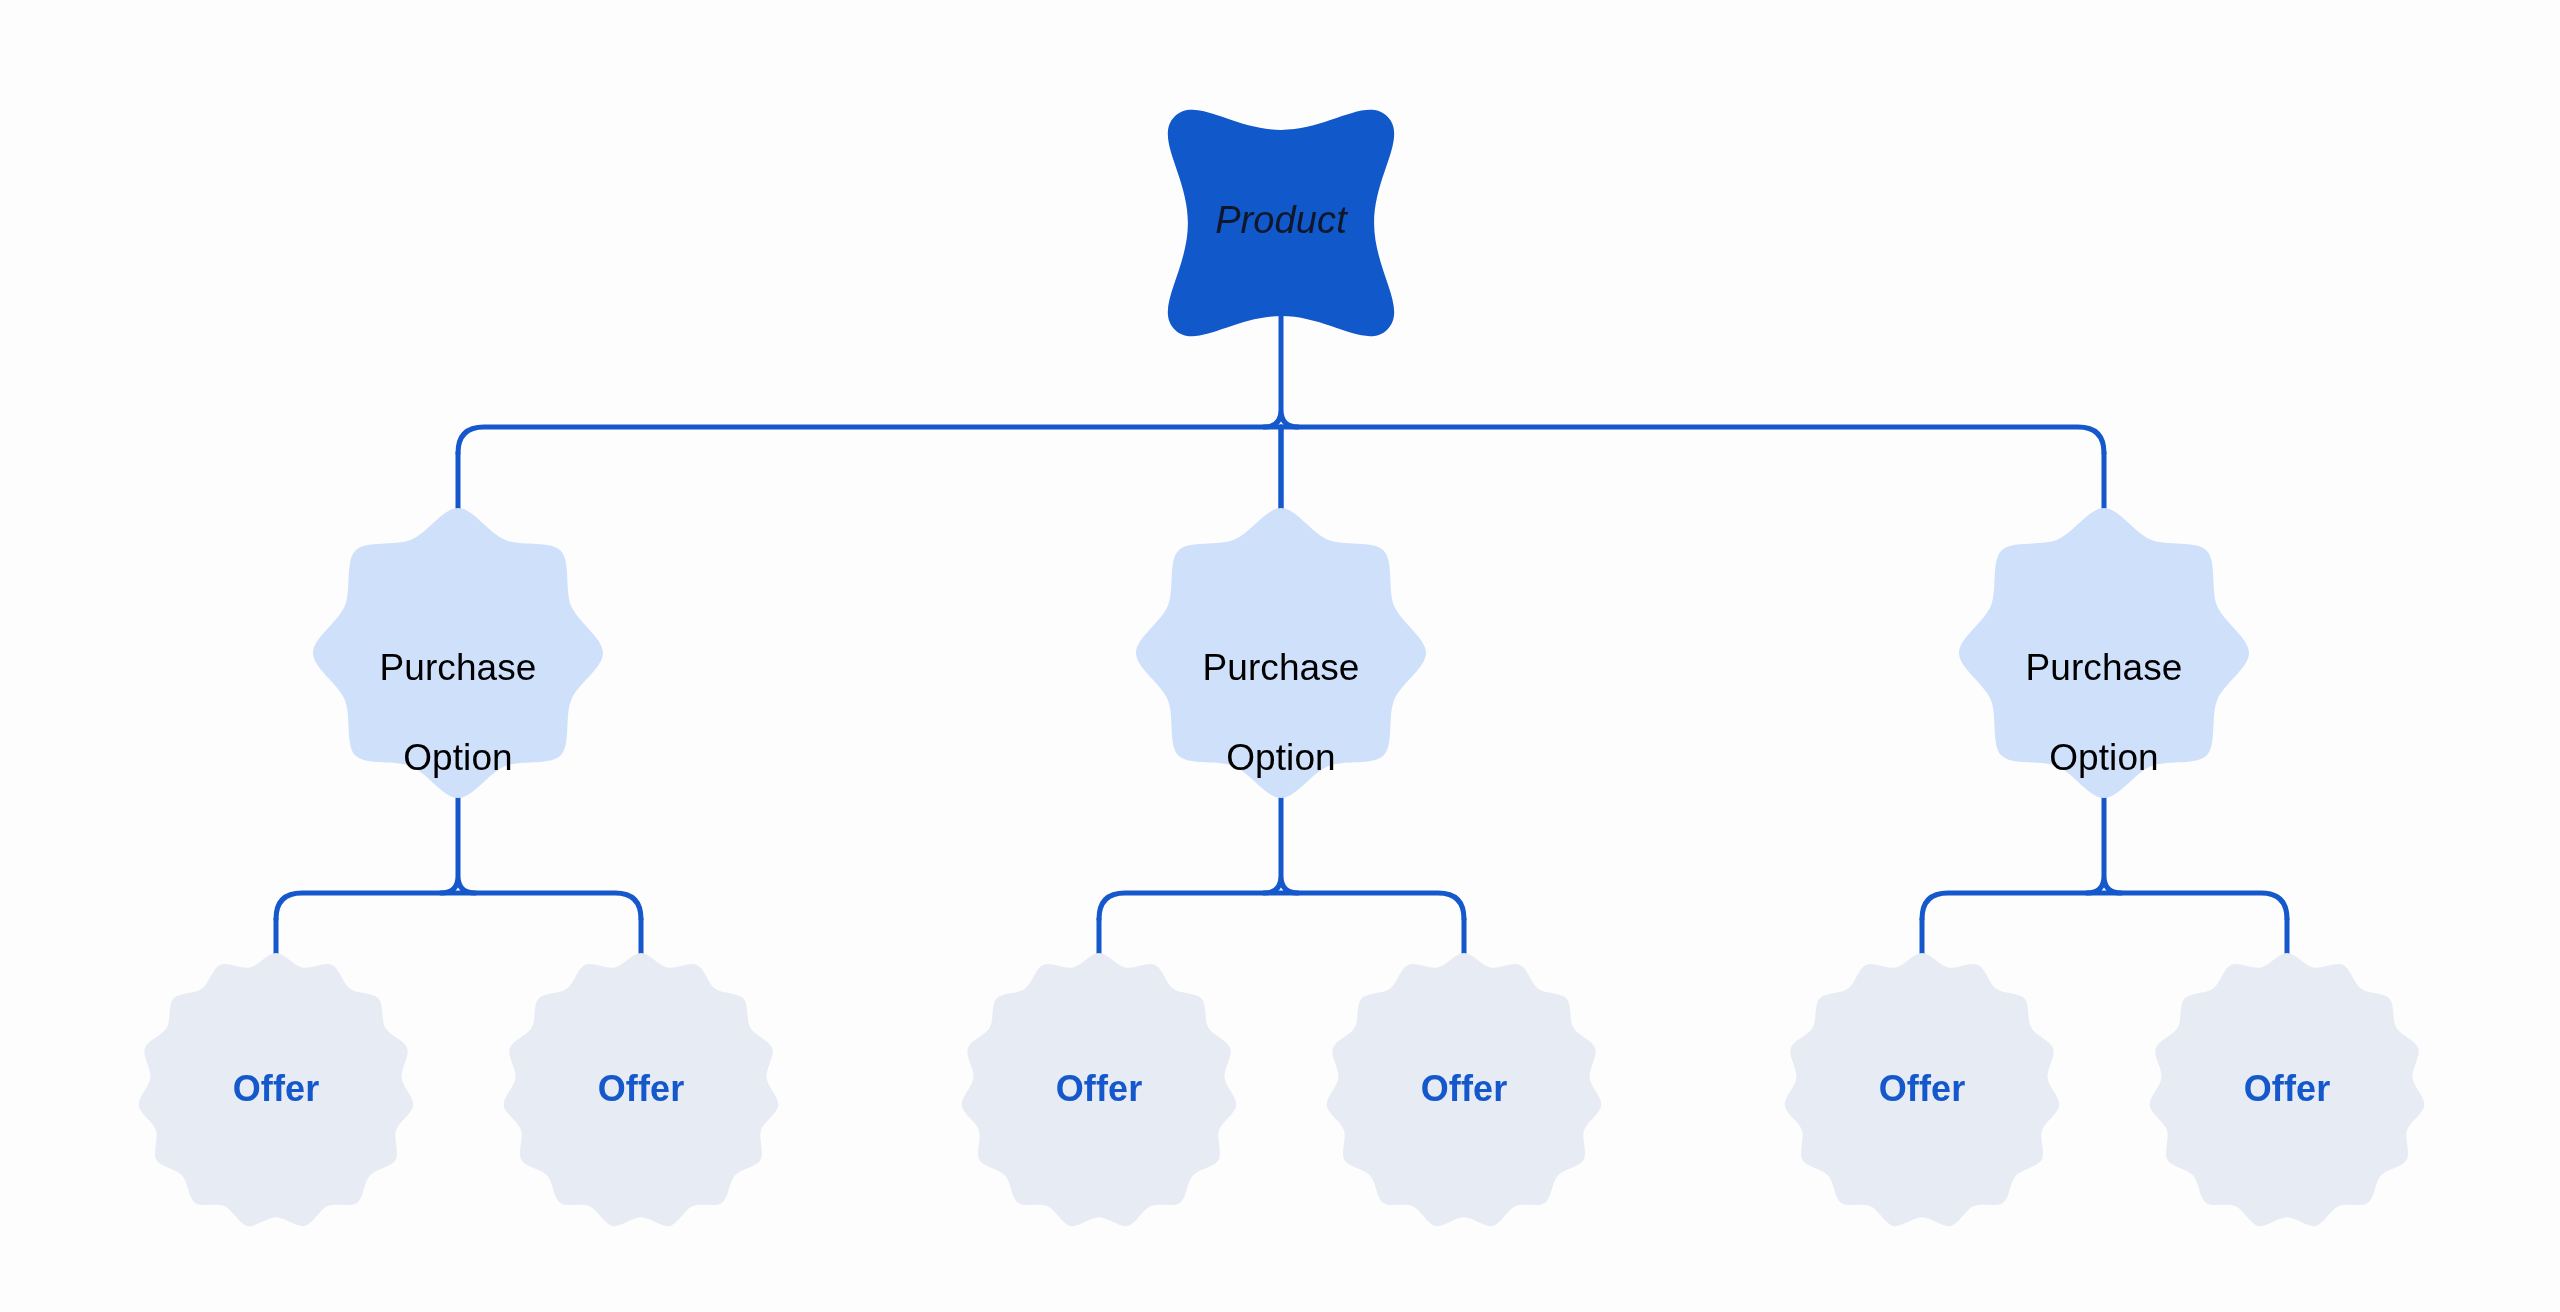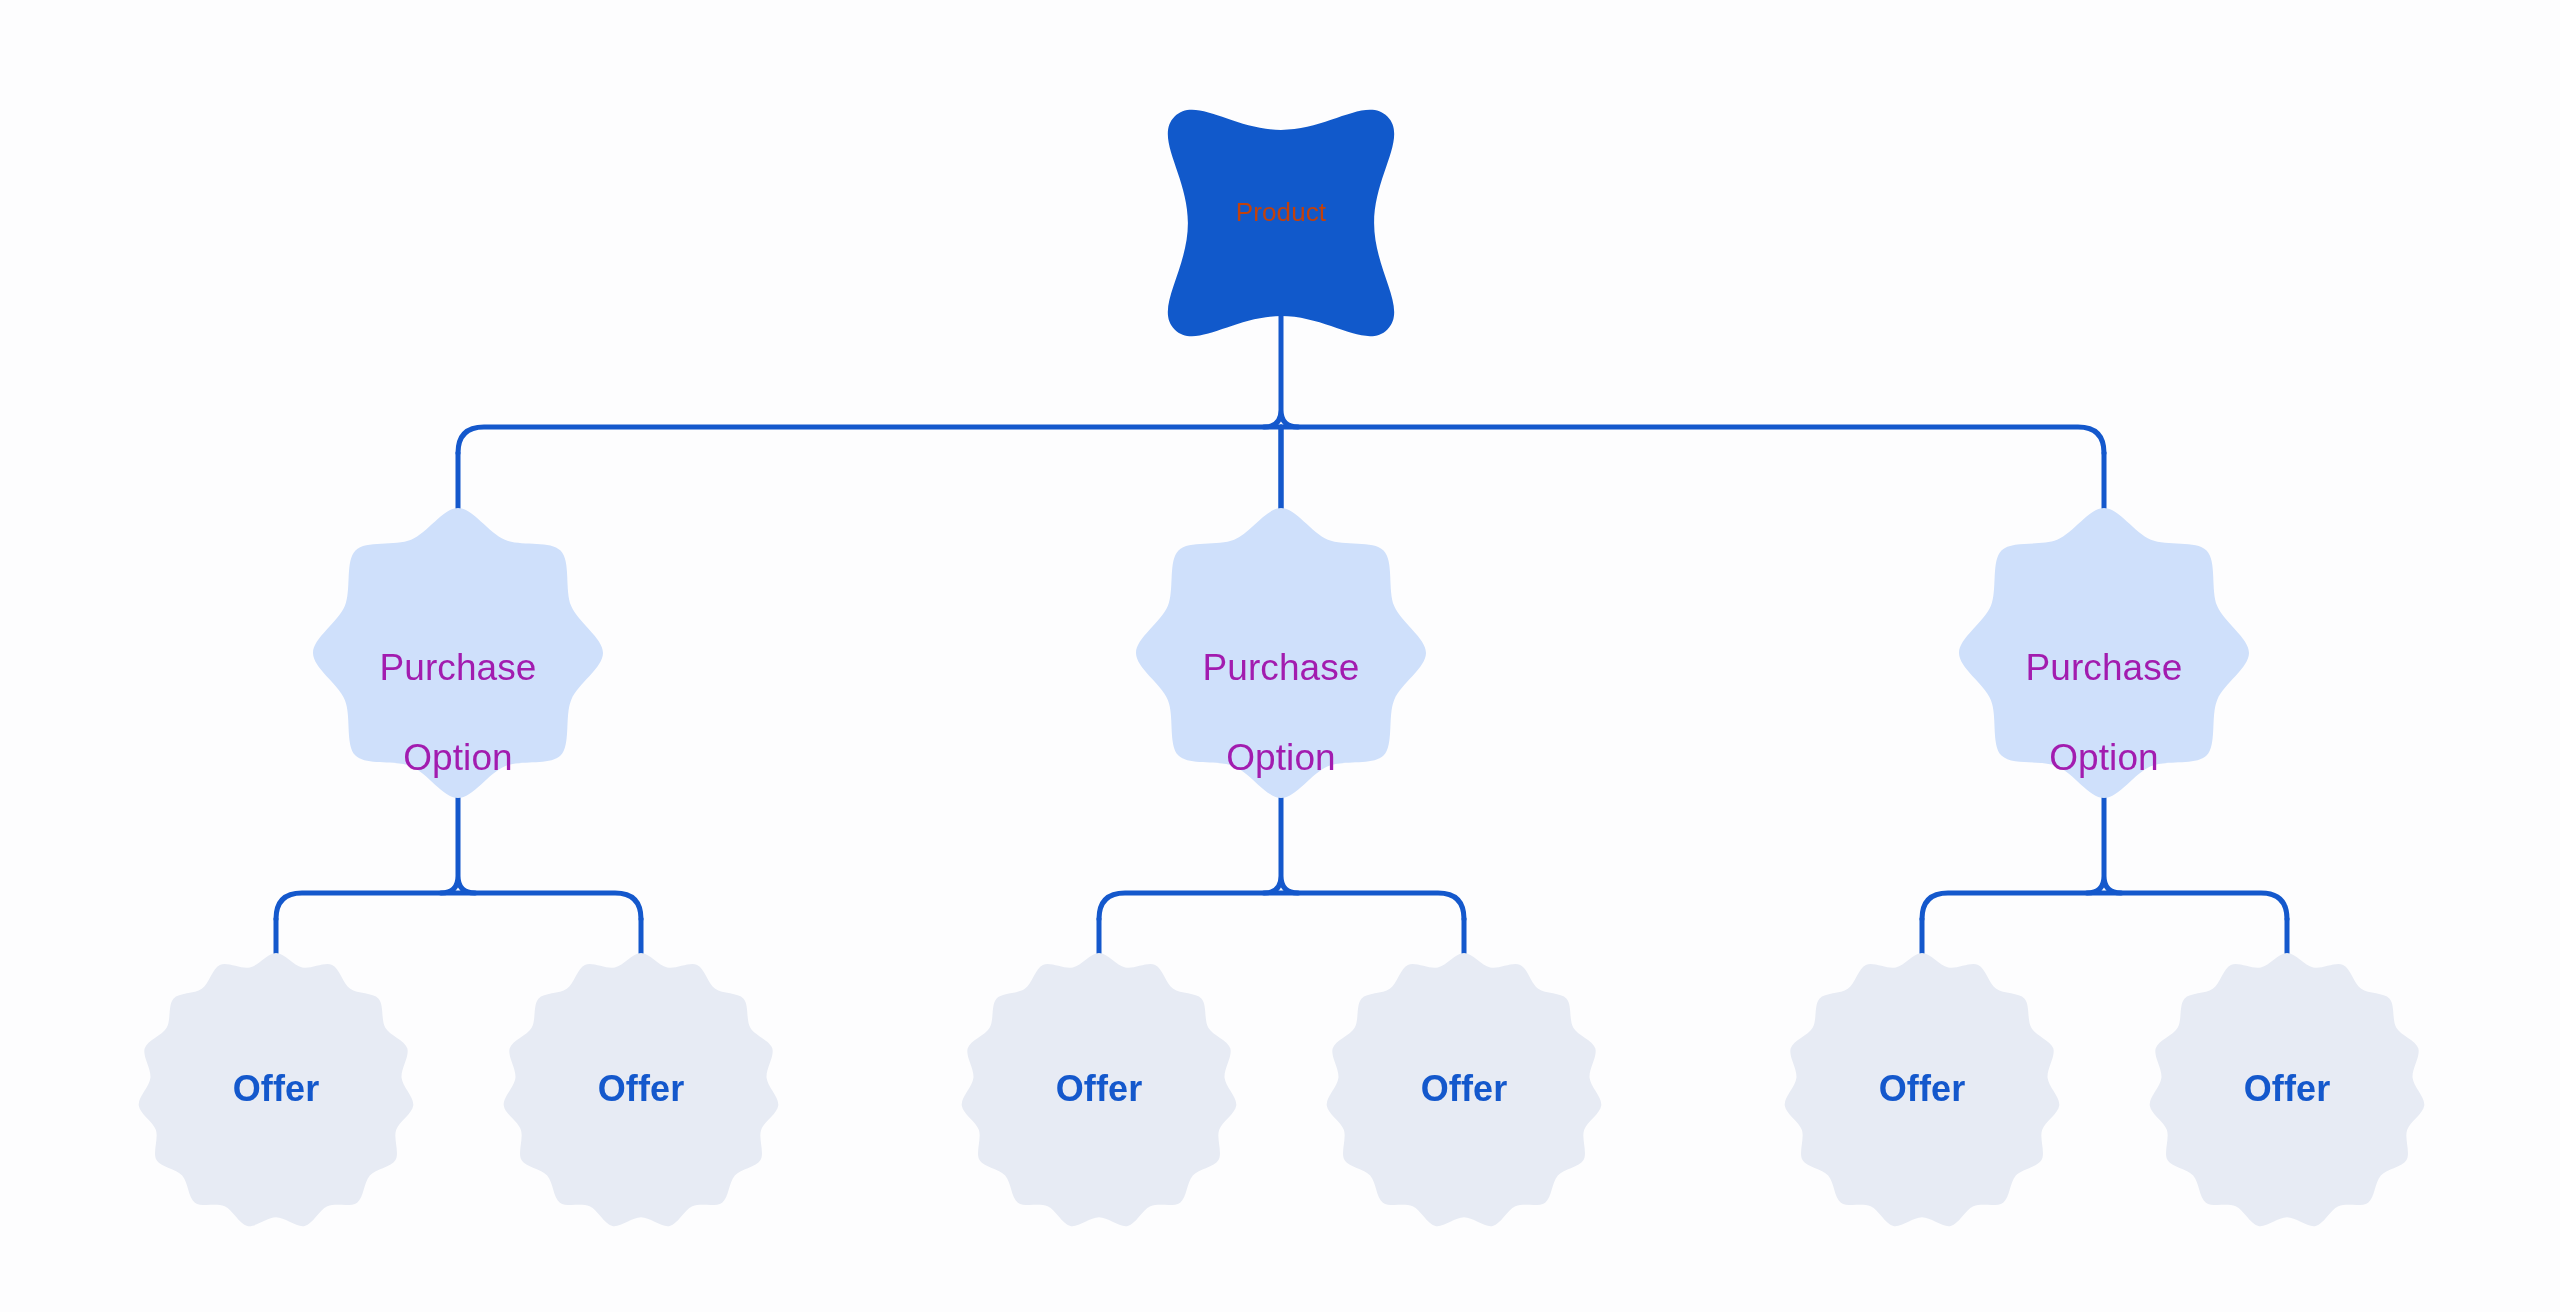--- a/index.html
+++ b/index.html
@@ -31,26 +31,27 @@
   }
   .node-label {
     position: absolute;
     text-align: center;
     pointer-events: none;
     white-space: pre-line;
     line-height: 1.22;
     letter-spacing: 0.1px;
   }
   .label-root {
-    color: #c2410c;
-    font-size: 26px;
+    color: #0f172a;
+    font-size: 38px;
     font-weight: 400;
+    font-style: italic;
   }
   .label-mid {
-    color: #a21caf;
+    color: #000000;
     font-size: 37px;
     font-weight: 400;
   }
   .label-leaf {
     color: #1458cc;
     font-size: 36px;
     font-weight: 700;
   }
 </style>
 </head>

